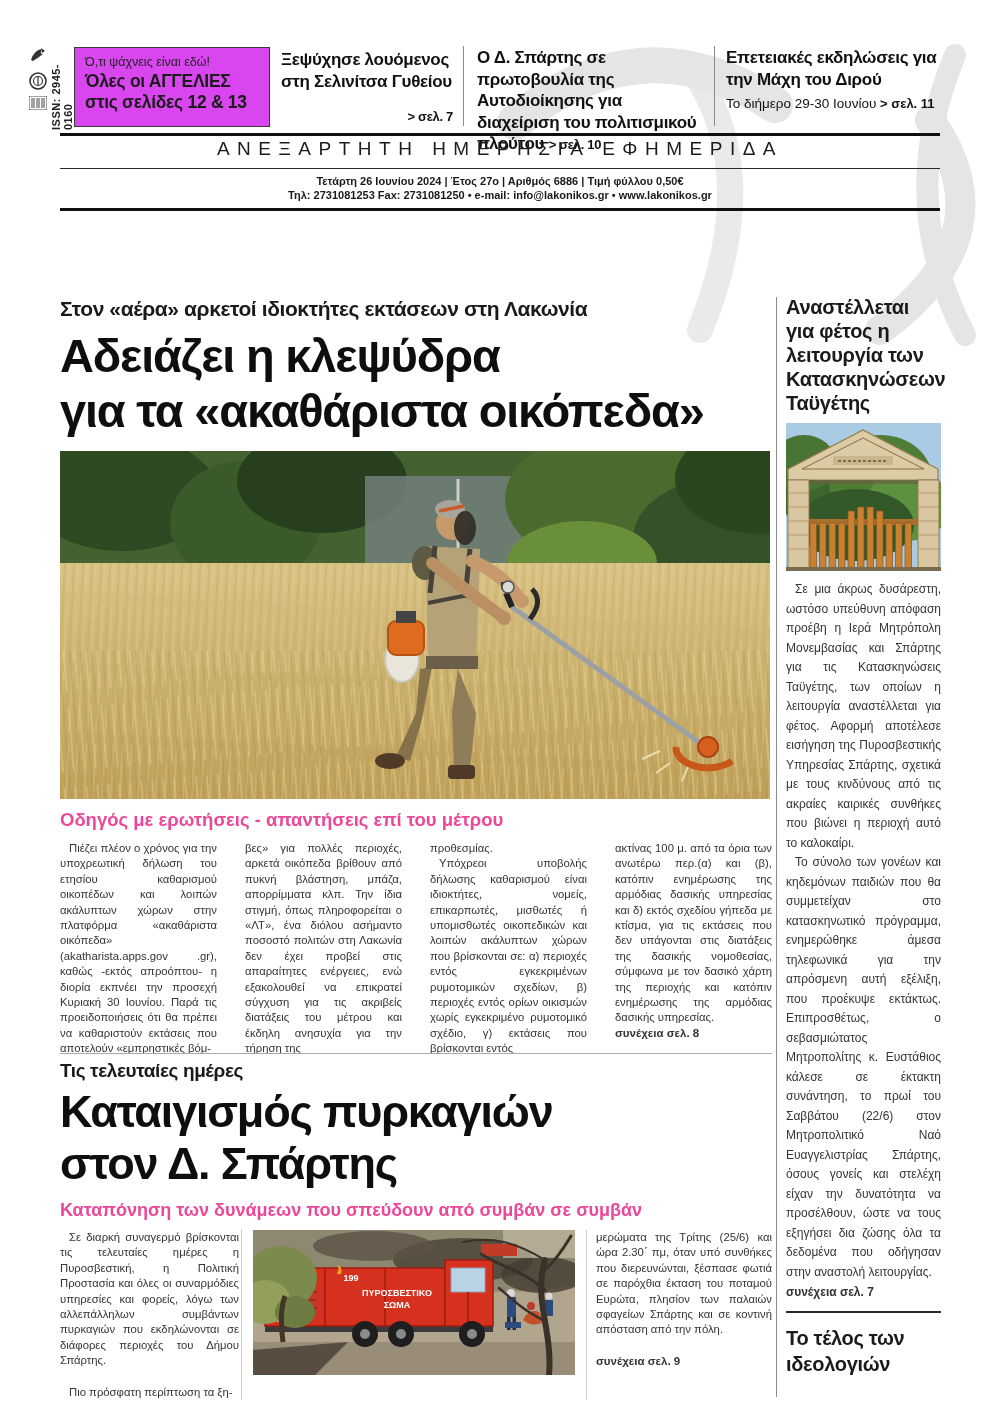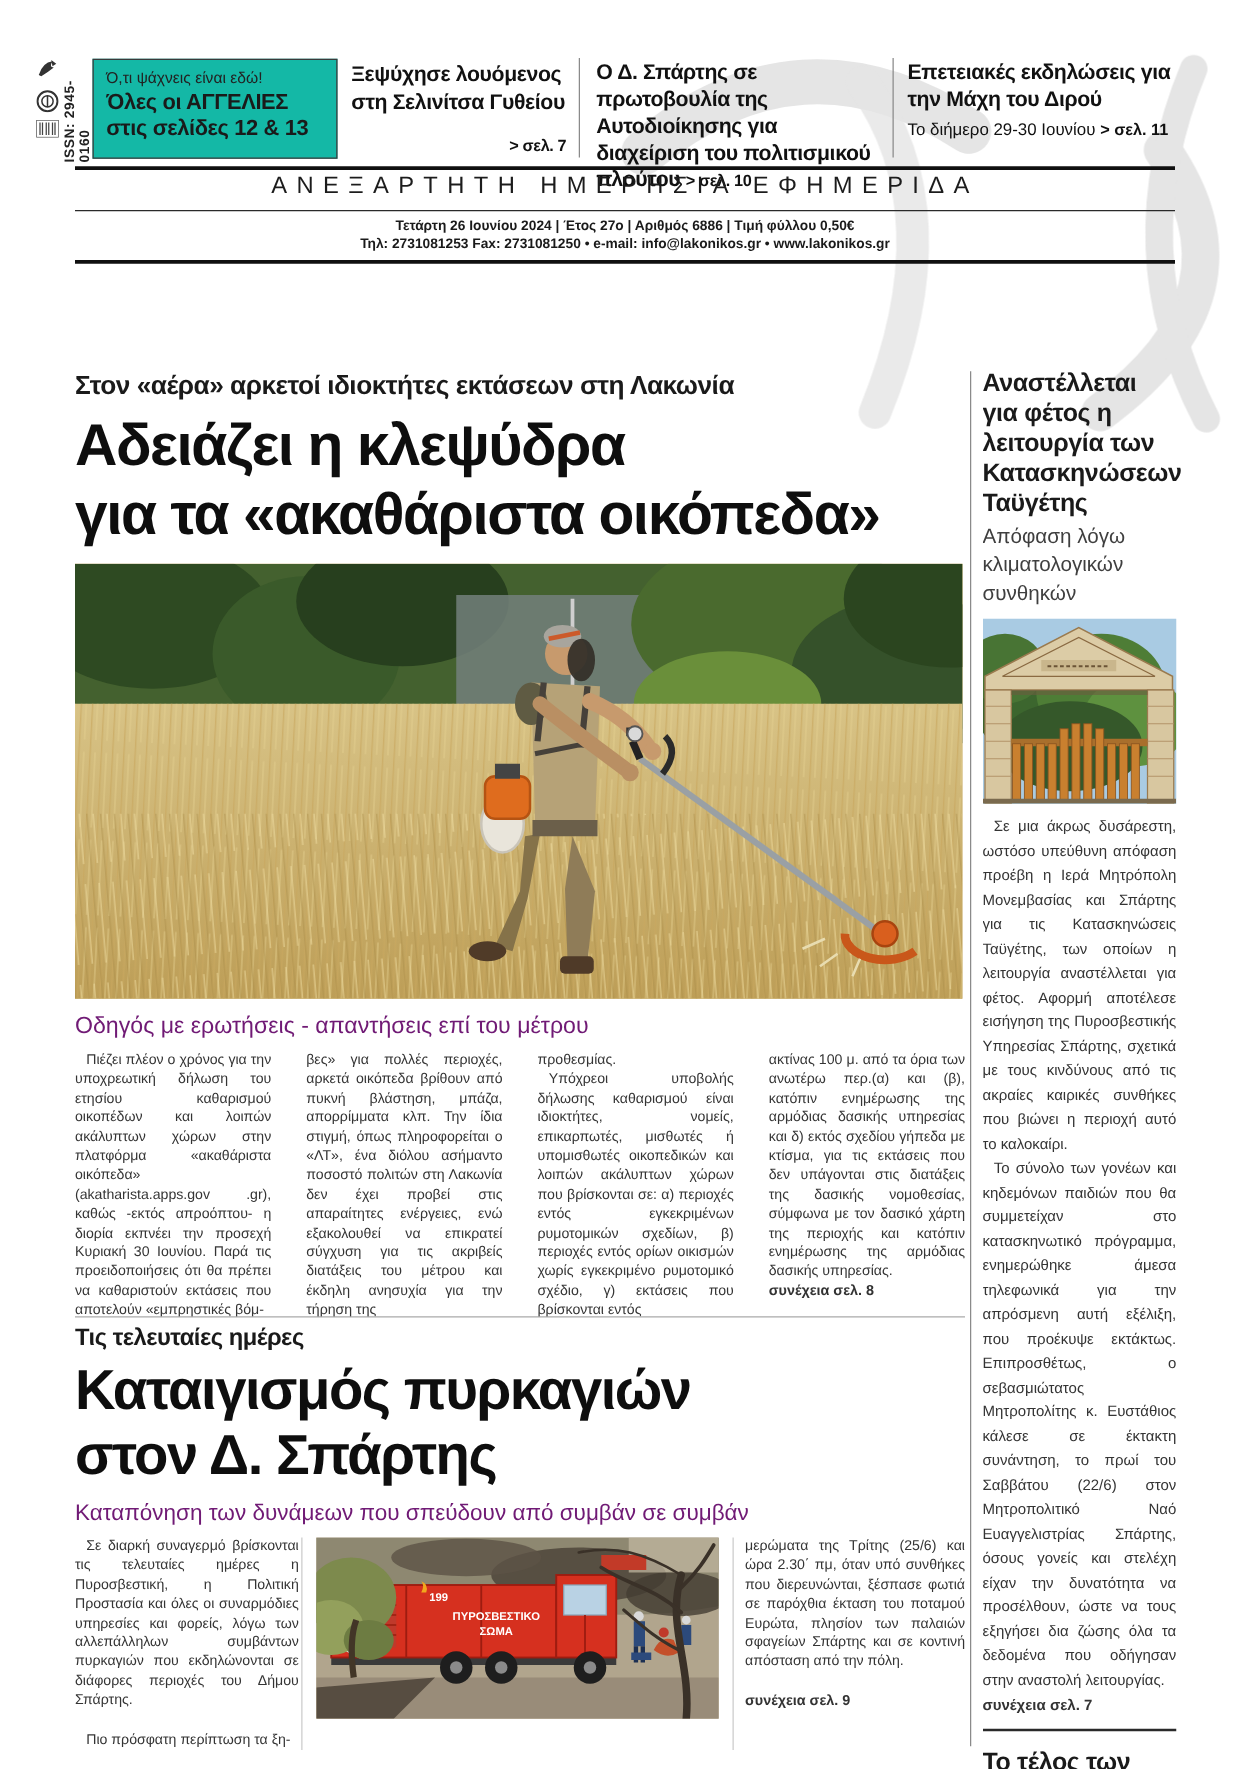--- a/index.html
+++ b/index.html
@@ -12,21 +12,21 @@
   .wm { position:absolute; left:0; top:0; }
   
   .logos { position:absolute; left:26px; top:46px; width:24px; display:flex; flex-direction:column; gap:6px; align-items:center; }
   .issn {
     position:absolute; left:50px; top:44px; height:86px;
     writing-mode:vertical-rl; transform:rotate(180deg);
     font-size:11px; font-weight:bold; letter-spacing:.5px; color:#222;
   }
   .promo-box {
     position:absolute; left:74px; top:47px; width:196px; height:80px;
-    border:1.5px solid #3a3a3a; padding:7px 10px 6px 10px; background:#14b8a6;
+    border:1.5px solid #3a3a3a; padding:7px 10px 6px 10px; background:#d946ef;
   }
   .promo-l1 { font-size:12.5px; color:#222; margin-bottom:2px; }
   .promo-l2, .promo-l3 { font-size:17.5px; font-weight:bold; letter-spacing:-.3px; line-height:21px; }
   .teaser { position:absolute; top:49px; font-size:17px; font-weight:bold; letter-spacing:-.3px; line-height:21.5px; color:#111; }
   .t1 { left:281px; width:172px; }
   .t2 { left:477px; width:230px; top:47px; }
   .t3 { left:726px; width:214px; top:47px; }
   .t-page { font-size:13px; font-weight:bold; white-space:nowrap; }
   .pg-right { text-align:right; margin-top:14px; }
   .t-sub { font-size:13.5px; font-weight:normal; margin-top:3px; letter-spacing:0; }
@@ -46,21 +46,21 @@
   .mh-contact { font-size:11px; font-weight:bold; margin-top:2px; }
   .rule-bot { height:2.5px; background:#101010; margin-top:7px; }
   
   .lead { position:absolute; left:60px; top:297px; width:712px; }
   .kicker { font-size:21px; font-weight:bold; letter-spacing:-.4px; margin-bottom:7px; }
   .headline {
     font-size:47px; line-height:55px; font-weight:bold; letter-spacing:-1.2px;
     white-space:pre-line; color:#0e0e0e; margin-bottom:13px;
   }
   .photo-main { width:710px; height:348px; overflow:hidden; background:#c9ab63; }
-  .subhead { font-size:18.5px; line-height:24px; font-weight:normal; color:#701a75; margin:9px 0 9px 0; }
+  .subhead { font-size:18.5px; line-height:24px; font-weight:bold; color:#ec4899; margin:9px 0 9px 0; }
   .cols { display:flex; gap:28px; }
   .col { flex:1 1 0; font-size:11.3px; line-height:15.4px; text-align:justify; color:#343434; }
   .col p { margin:0; }
   .ind { text-indent:9px; }
   .cont { text-align:left; font-size:11.5px; color:#333; margin-top:4px; text-indent:0;font-weight:bold; }
   
   .hdiv { position:absolute; left:60px; top:1053px; width:712px; height:1px; background:#aaa; }
   .second { position:absolute; left:60px; top:1060px; width:712px; }
   .k2 { font-size:19px; margin-bottom:4px; }
   .h2b { font-size:45px; line-height:52px; margin-bottom:8px; }
@@ -315,21 +315,20 @@
         <p>μερώματα της Τρίτης (25/6) και ώρα 2.30΄ πμ, όταν υπό συνθήκες που διερευνώνται, ξέσπασε φωτιά σε παρόχθια έκταση του ποταμού Ευρώτα, πλησίον των παλαιών σφαγείων Σπάρτης και σε κοντινή απόσταση από την πόλη.</p>
         <p class="cont">συνέχεια σελ. 9</p>
       </div>
     </div>
   </section>
 
   <div class="vrule"></div>
 
   <aside class="sidebar">
     <h2 class="sb-head">Αναστέλλεται για φέτος η λειτουργία των Κατασκηνώσεων Ταϋγέτης</h2>
-    <div class="sb-sub">Απόφαση λόγω κλιματολογικών συνθηκών</div>
 
     <figure class="photo-camp">
       <svg width="155" height="148" viewBox="0 0 155 148">
         <rect width="155" height="148" fill="#a9cbe3"></rect>
         <ellipse cx="40" cy="70" rx="46" ry="42" fill="#3c662e"></ellipse>
         <ellipse cx="95" cy="58" rx="52" ry="46" fill="#4e7d36"></ellipse>
         <ellipse cx="122" cy="82" rx="42" ry="36" fill="#5e913f"></ellipse>
         <ellipse cx="70" cy="102" rx="58" ry="36" fill="#35582a"></ellipse>
         <ellipse cx="18" cy="40" rx="32" ry="28" fill="#487434"></ellipse>
 

